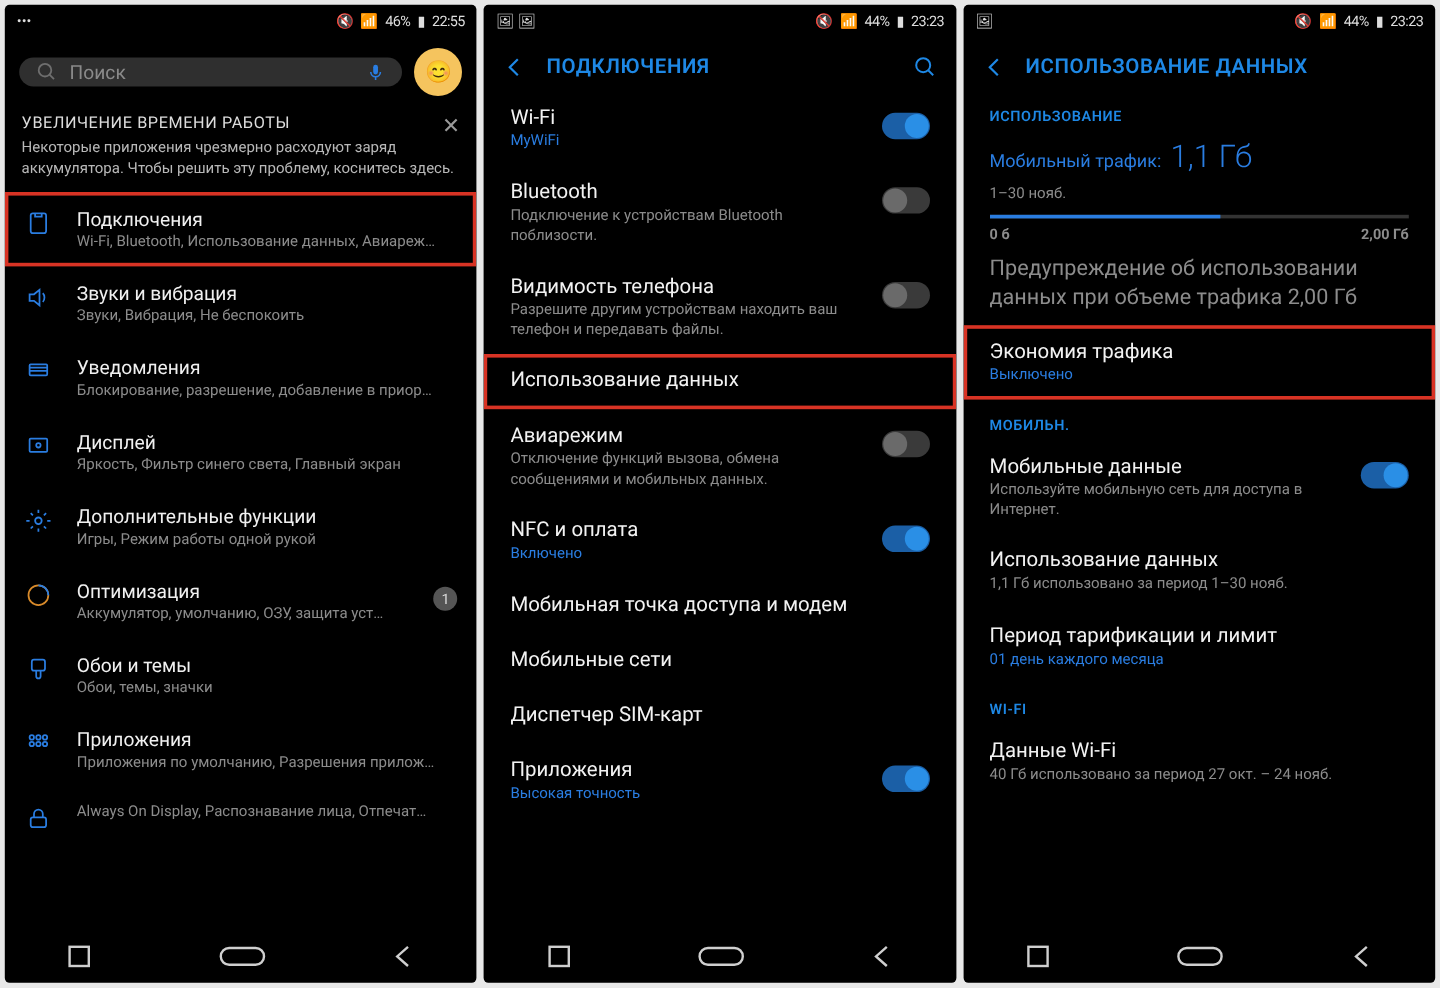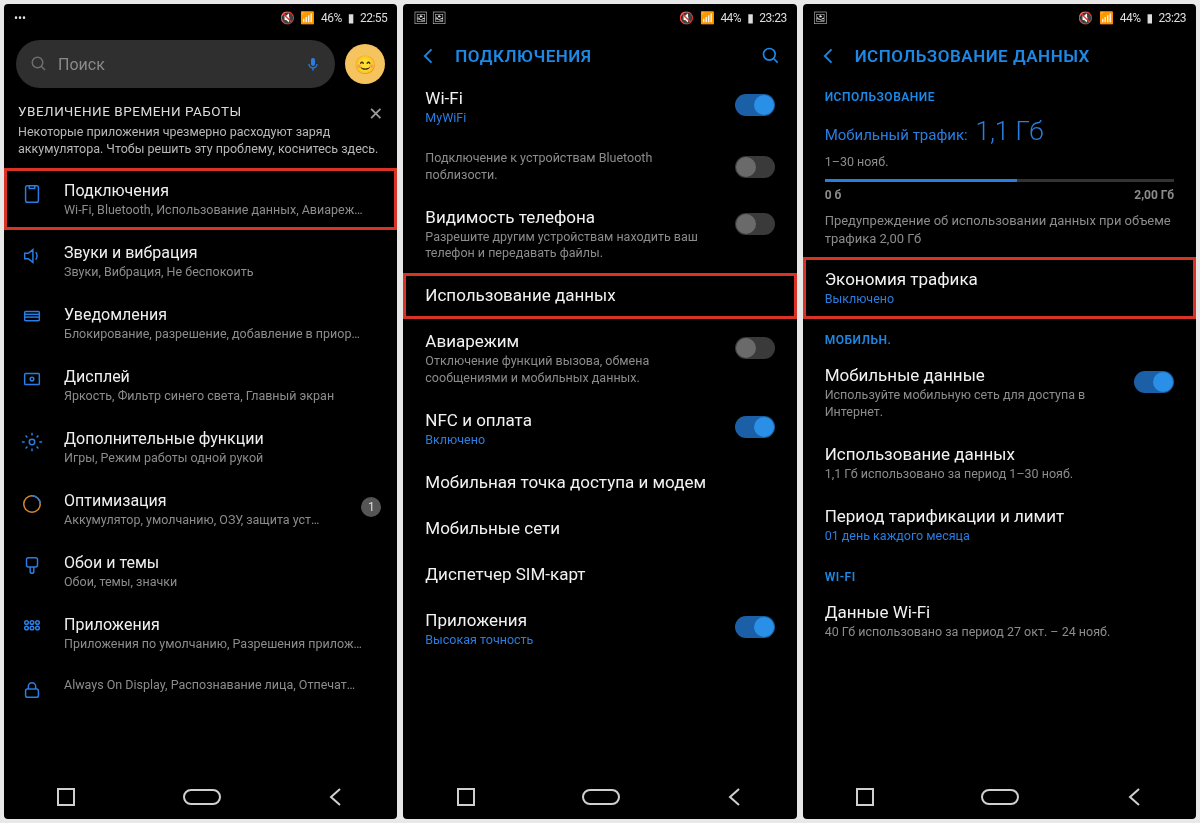--- a/index.html
+++ b/index.html
@@ -7,21 +7,21 @@
   .phone { flex: 1; background: #000; border-radius: 4px; display: flex; flex-direction: column; overflow: hidden; color: #e4e4e4; position: relative; }
   .phone-inner { flex: 1; display: flex; flex-direction: column; overflow: hidden; }
 
   
   .status-bar { display: flex; justify-content: space-between; align-items: center; height: 28px; padding: 0 10px; font-size: 12px; color: #ddd; }
   .status-left, .status-right { display: flex; align-items: center; gap: 6px; }
   .status-right span { letter-spacing: -0.5px; }
 
   
   .search-row { display: flex; align-items: center; gap: 10px; padding: 8px 12px; }
-  .search-pill { flex: 1; background: #2f2f2f; border-radius: 24px; height: 48px; display: flex; align-items: center; padding: 12px 14px; color: #8a8a8a; }
+  .search-pill { flex: 1; background: #2f2f2f; border-radius: 24px; height: 24px; display: flex; align-items: center; padding: 12px 14px; color: #8a8a8a; }
   .search-pill .mag { margin-right: 10px; opacity: .7; }
   .search-pill .mic { margin-left: auto; }
   .avatar { width: 40px; height: 40px; border-radius: 50%; background: #f5c45e; display: flex; align-items: center; justify-content: center; font-size: 18px; }
 
   
   .tip { margin: 6px 14px 10px; color: #b8b8b8; font-size: 12.5px; line-height: 1.35; position: relative; }
   .tip-title { color: #dcdcdc; font-size: 13.5px; letter-spacing: .5px; margin-bottom: 4px; }
   .tip-close { position: absolute; right: 0; top: 0; color: #9a9a9a; font-size: 18px; }
 
   
@@ -55,21 +55,21 @@
 
   
   .section-label { color: #1e88e5; font-size: 12px; font-weight: 600; letter-spacing: .5px; padding: 14px 22px 6px; }
   .usage-block { padding: 6px 22px 10px; }
   .usage-line { color: #2a7de1; font-size: 15px; margin-bottom: 8px; }
   .usage-big { font-size: 26px; font-weight: 300; margin-left: 4px; }
   .usage-period { color: #8c8c8c; font-size: 12.5px; margin-bottom: 10px; }
   .usage-bar { height: 3px; background: #333; position: relative; margin-bottom: 6px; }
   .usage-bar::before { content: ""; position: absolute; left: 0; top: 0; height: 100%; width: 55%; background: #2a7de1; }
   .usage-scale { display: flex; justify-content: space-between; color: #8c8c8c; font-size: 12px; margin-bottom: 10px; font-weight: bold; }
-  .usage-warn { color: #8c8c8c; font-size: 13px; line-height: 1.35; }
+  .usage-warn { color: #8c8c8c; font-size: 18px; line-height: 1.35; }
 
   
   .nav-bar { height: 44px; display: flex; align-items: center; justify-content: space-around; color: #cfcfcf; margin-top: auto; }
   .nav-bar .shape { display: flex; align-items: center; justify-content: center; }
 
   
   svg { display: block; }
 </style>
 </head>
 <body>
@@ -294,20 +294,21 @@
     <div class="list">
       <div class="crow">
         <div class="body">
           <div class="title">Wi-Fi</div>
           <div class="sub blue">MyWiFi</div>
         </div>
         <div class="toggle on"></div>
       </div>
       <div class="crow">
         <div class="body">
+          <div class="title">Bluetooth</div>
           <div class="sub">Подключение к устройствам Bluetooth поблизости.</div>
         </div>
         <div class="toggle off"></div>
       </div>
       <div class="crow">
         <div class="body">
           <div class="title">Видимость телефона</div>
           <div class="sub">Разрешите другим устройствам находить ваш телефон и передавать файлы.</div>
         </div>
         <div class="toggle off"></div>

